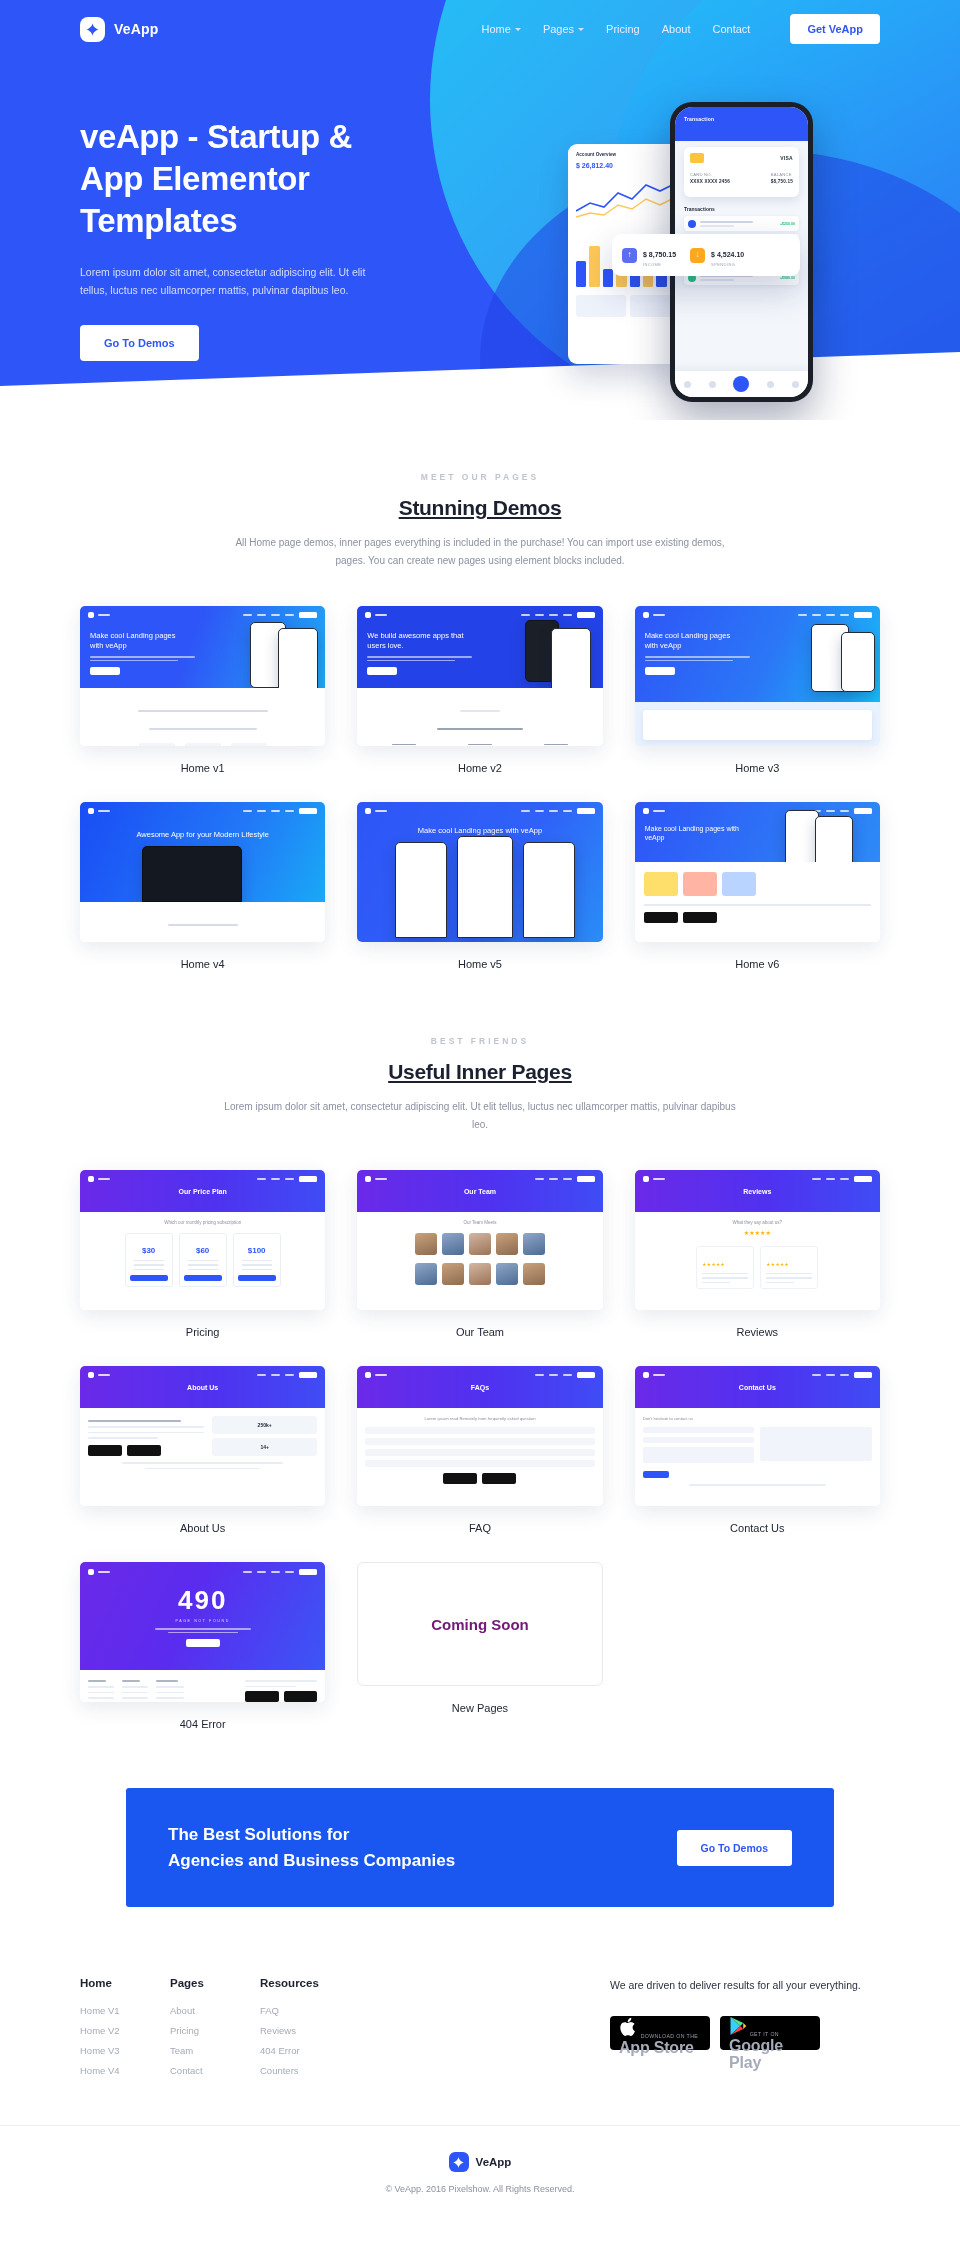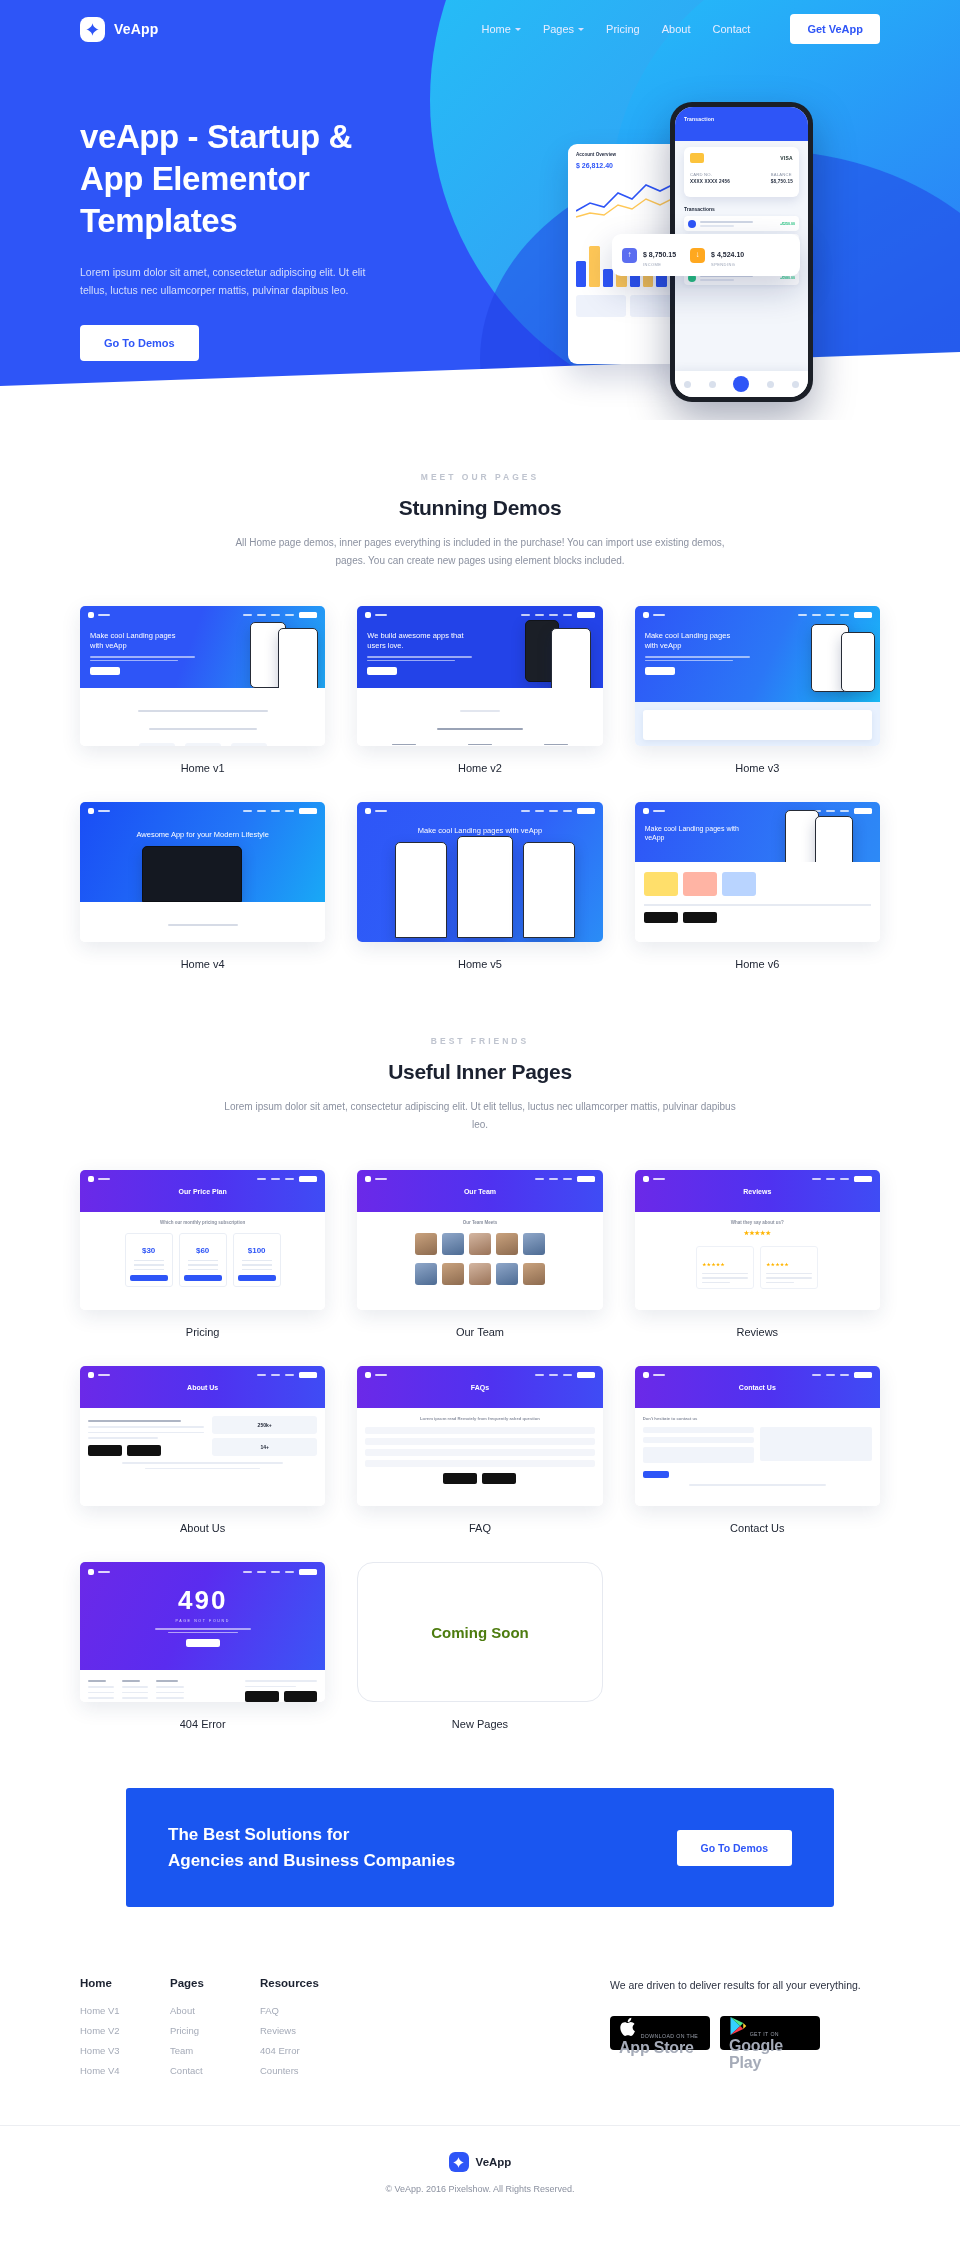--- a/index.html
+++ b/index.html
@@ -170,21 +170,21 @@
   .fc-v { font-size:7px; font-weight:700; color:#1d2333; }
   .fc-l { font-size:4px; color:#9aa3b6; letter-spacing:.4px; margin-top:1px;}
 
   
   .section { width: 800px; margin: 0 auto; }
   .sec-head { text-align: center; padding-top: 52px; }
   .eyebrow {
     font-size: 8.5px; letter-spacing: 3px; color: #bfc4cf;
     text-transform: uppercase; font-weight: 600;
   }
-  .sec-title { font-size: 21px; font-weight: 700; margin-top: 14px; color:#1b2130; letter-spacing:-.3px;}
+  .sec-title { font-size: 21px; font-weight: 700; margin-top: 14px; color:#1b2130; letter-spacing:-.3px;text-decoration:underline;}
   .sec-desc { font-size: 10px; color: #8b91a0; line-height: 1.8; margin-top: 14px;
               width: 520px; margin-left:auto; margin-right:auto;}
 
   .grid { display: grid; grid-template-columns: repeat(3, 1fr); gap: 28px 32px; margin-top: 36px; }
   .card { }
   .thumb {
     height: 140px; border-radius: 5px; overflow: hidden;
     box-shadow: 0 6px 20px rgba(30,45,90,.10);
     background:#fff; position: relative;
   }
@@ -219,21 +219,21 @@
   .feat { text-align:center; width:50px;}
   .feat .ic { width:9px;height:9px;border-radius:50%;background:#2e55f7; margin:0 auto 3px;}
   .feat i { display:block; height:1.4px; background:#dde2ec; border-radius:2px; margin:1.6px auto; width:42px;}
   .feat i.t { background:#9aa3b6; width:24px; height:1.8px;}
 
   
   .ip-head { height:42px; background: linear-gradient(90deg,#6b29e8 0%, #4f32f0 55%, #3f4cf5 100%);
              position:relative; display:flex; align-items:center; justify-content:center;}
   .ip-head .t { color:#fff; font-size:7px; font-weight:600;}
   .ip-nav { position:absolute; top:6px; left:8px; right:8px; display:flex; align-items:center; gap:4px;}
-  .ip-body { position:absolute; left:0;right:0;top:42px;bottom:0; background:#fff; padding:8px;font-weight:bold;}
+  .ip-body { position:absolute; left:0;right:0;top:42px;bottom:0; background:#fff; padding:8px;}
   .price-row { display:flex; gap:6px; justify-content:center; margin-top:8px;}
   .price-col { width:48px; border:1px solid #eaeef5; border-radius:3px; padding:5px 4px; text-align:center;}
   .price-col b { font-size:8px; color:#2e55f7;}
   .price-col i { display:block; height:1.4px; background:#e4e9f2; margin:3px auto; width:30px;}
   .price-col u { display:block; height:6px; border-radius:2px; background:#2e55f7; margin-top:5px; text-decoration:none;}
   .avatar-row { display:flex; justify-content:center; gap:5px; margin-top:8px;}
   .av { width:22px;height:22px;border-radius:3px; background:linear-gradient(160deg,#c9a27e,#8d6b4f);}
   .av.b { background:linear-gradient(160deg,#8fa7c9,#4d6b93);}
   .av.c { background:linear-gradient(160deg,#d4b6a1,#9a7358);}
   .rev-row { display:flex; gap:6px; justify-content:center; margin-top:10px;}
@@ -244,23 +244,23 @@
   .faq-list { margin-top:6px;}
   .faq-list u { display:block; height:7px; background:#f3f5fa; border-radius:2px; margin-bottom:4px; text-decoration:none;}
   .form-box { margin-top:6px; display:flex; gap:6px;}
   .form-box .col { flex:1;}
   .form-box u { display:block; height:6px; background:#f1f4fa; border-radius:2px; margin-bottom:4px; text-decoration:none;}
   .err-404 { color:#fff; font-size:26px; font-weight:800; letter-spacing:2px;}
   .store-row { display:flex; gap:5px; justify-content:center; margin-top:6px;}
   .store-mini { width:34px; height:11px; background:#111; border-radius:2px;}
 
   .coming {
-    height:140px; border:1px solid #e6e9f0; border-radius:16px;
+    height:124px; border:1px solid #e6e9f0; border-radius:6px;
     display:flex; align-items:center; justify-content:center;
-    color:#4d7c0f; font-size:15px; font-weight:600; background:#fff;
+    color:#701a75; font-size:15px; font-weight:600; background:#fff;
   }
 
   
   .cta-band { width:708px; margin:58px auto 0; }
   .cta-box {
     background:#1a56f0; border-radius:3px; padding:34px 42px;
     display:flex; align-items:center; justify-content:space-between;
   }
   .cta-title { color:#fff; font-size:17px; font-weight:700; line-height:1.5; }
   .cta-btn {

